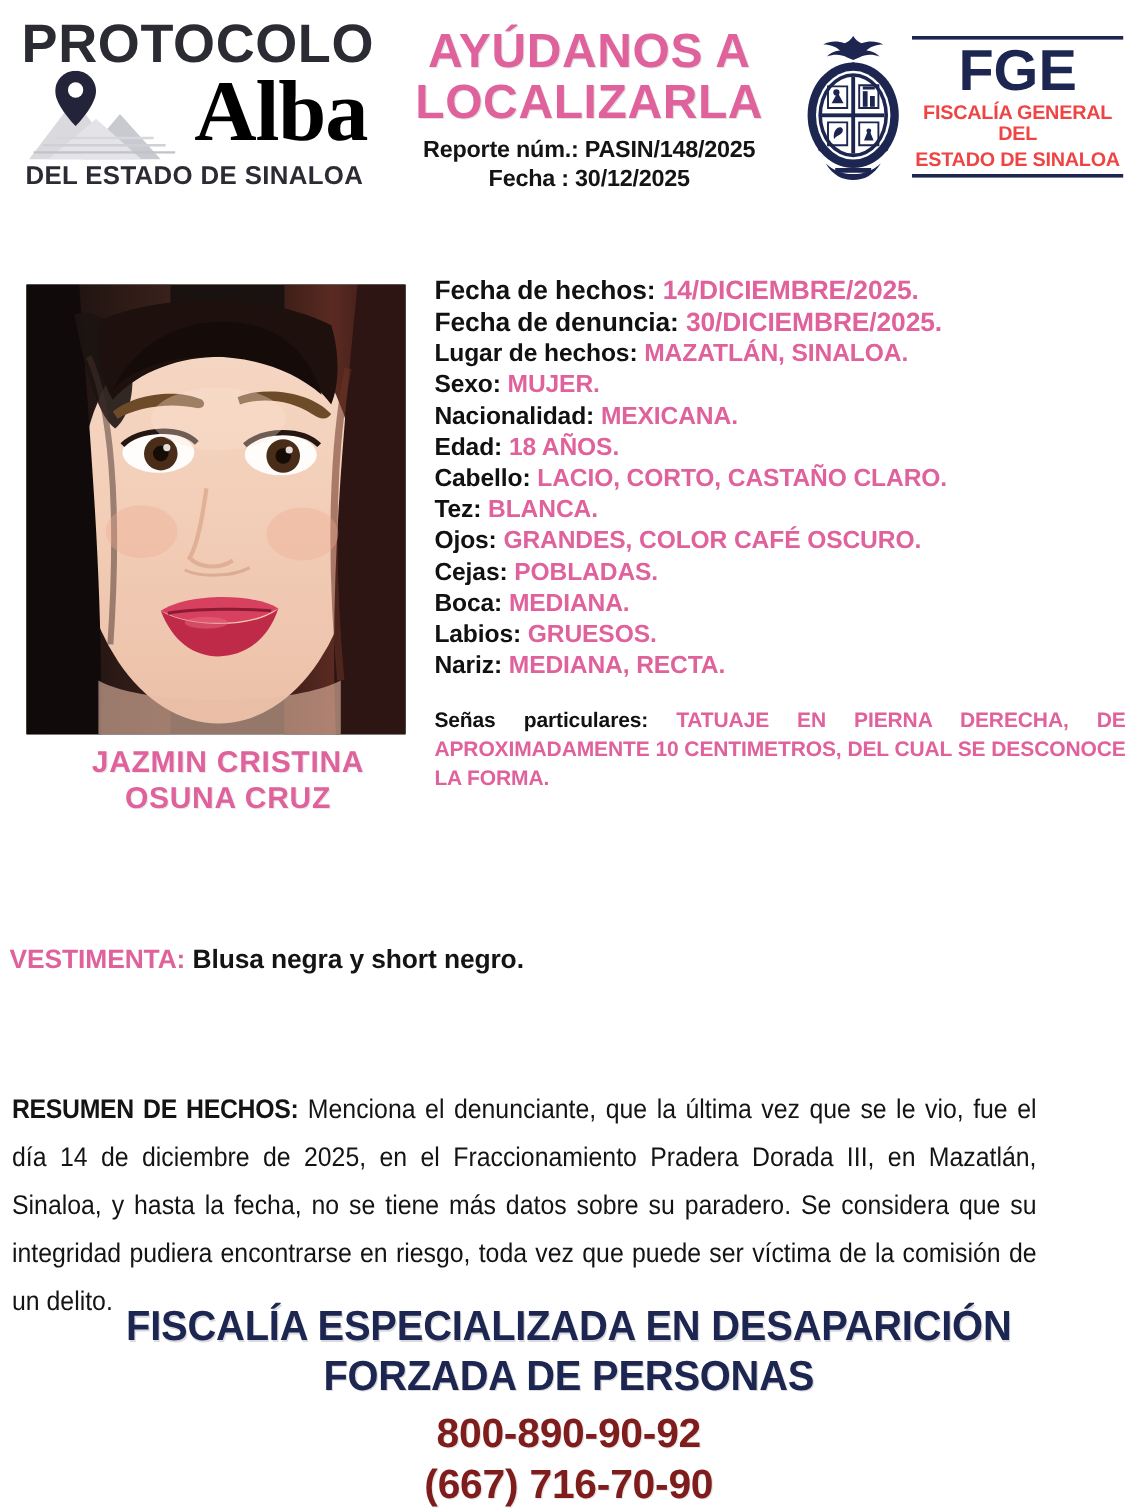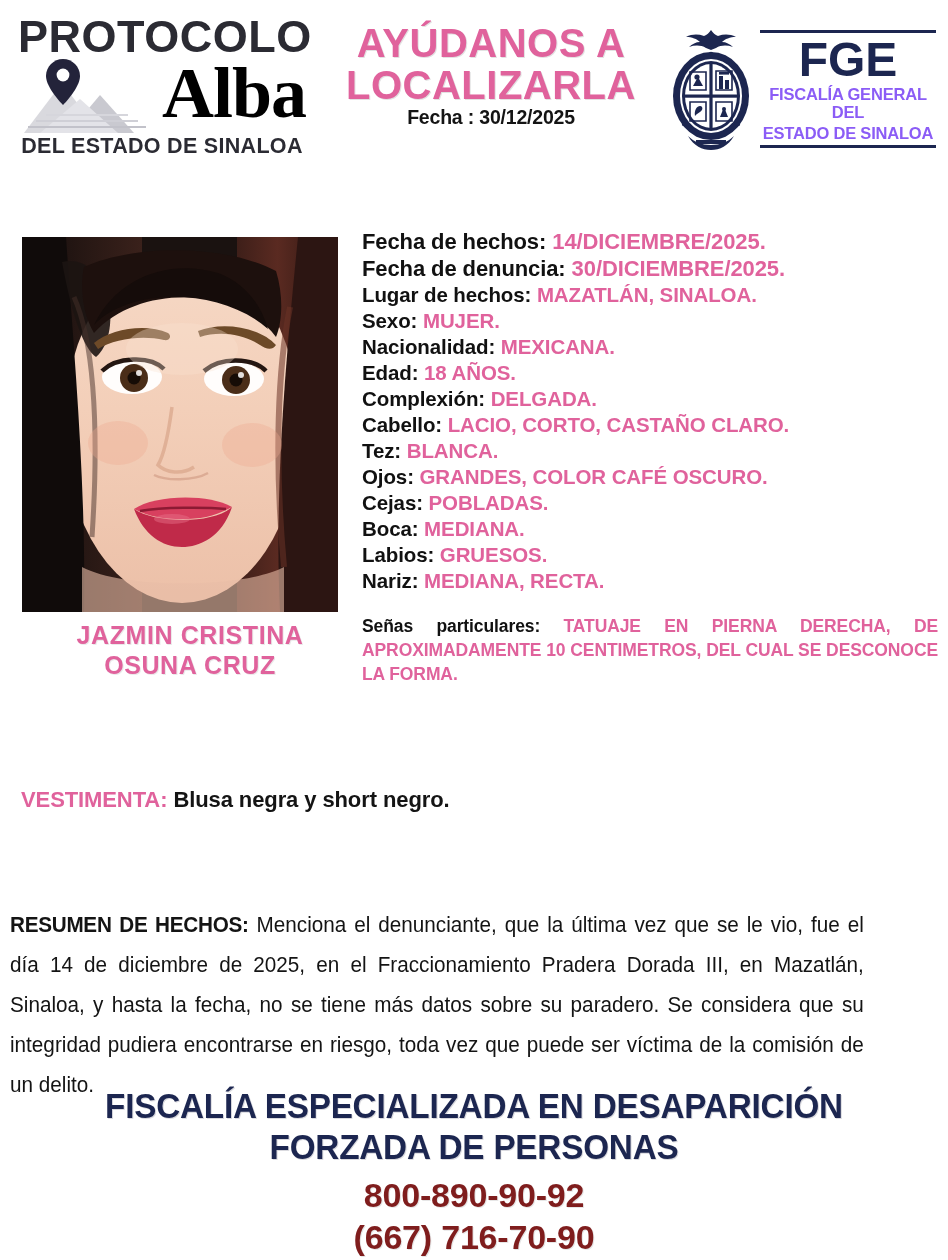--- a/index.html
+++ b/index.html
@@ -140,21 +140,21 @@
     line-height: 1.05;
     color: #1c2650;
     letter-spacing: 0px;
     margin: 2px 0 0 0;
   }
   .fge-full {
     font-family: "Liberation Sans", "DejaVu Sans", sans-serif;
     font-weight: bold;
     font-size: 16.5px;
     line-height: 1.1;
-    color: #8b5cf6;
+    color: #ef4444;
     letter-spacing: -0.2px;
     margin-bottom: 3px;
   }
 
   
   .photo-block {
     position: absolute;
     left: 22px;
     top: 237px;
     width: 336px;
@@ -215,21 +215,21 @@
   
   .vestimenta {
     position: absolute;
     left: 8px;
     top: 787px;
     font-size: 22px;
     font-weight: bold;
     color: #141414;
     letter-spacing: -0.1px;
   }
-  .vestimenta .lbl { color: #e0629c; margin-left: 13px; }
+  .vestimenta .lbl { color: #e0629c; }
 
   
   .resumen {
     position: absolute;
     left: 10px;
     top: 905px;
     width: 928px;
     font-family: "Liberation Sans Narrow", "Liberation Sans", "DejaVu Sans", sans-serif;
     font-size: 22.5px;
     line-height: 40px;
@@ -290,20 +290,21 @@
         <circle cx="17" cy="16" r="6.4" fill="#ffffff"></circle>
       </svg>
       <div class="alba-word">Alba</div>
     </div>
     <div class="sinaloa">DEL ESTADO DE SINALOA</div>
   </div>
 
   <div class="headline">
     <div class="big">AYÚDANOS A</div>
     <div class="big">LOCALIZARLA</div>
+    <div class="report">Reporte núm.: PASIN/148/2025</div>
     <div class="report" style="margin-top:0">Fecha : 30/12/2025</div>
   </div>
 
   <div class="logo-fge">
     <svg class="fge-shield" viewBox="0 0 86 130">
       <g fill="#1c2650">
         <path d="M43,6 C41,9 39,11 36,12 C30,10 24,10 18,13 C24,13 29,15 32,18 C28,18 24,20 21,23 C27,21 33,21 38,24 L43,26 L48,24 C53,21 59,21 65,23 C62,20 58,18 54,18 C57,15 62,13 68,13 C62,10 56,10 50,12 C47,11 45,9 43,6 Z"></path>
         <path d="M41,12 L45,12 L45,22 L41,22 Z"></path>
         <ellipse cx="43" cy="72" rx="38" ry="44" fill="#1c2650"></ellipse>
         <ellipse cx="43" cy="72" rx="31" ry="37" fill="#ffffff"></ellipse>
@@ -409,21 +410,20 @@
 </div>
 
 <div class="details">
   <div id="detail-rows">
       <div class="detail-row big-row"><span>Fecha de hechos:</span> <span class="val">14/DICIEMBRE/2025.</span></div>
       <div class="detail-row big-row"><span>Fecha de denuncia:</span> <span class="val">30/DICIEMBRE/2025.</span></div>
       <div class="detail-row"><span>Lugar de hechos:</span> <span class="val">MAZATLÁN, SINALOA.</span></div>
       <div class="detail-row"><span>Sexo:</span> <span class="val">MUJER.</span></div>
       <div class="detail-row"><span>Nacionalidad:</span> <span class="val">MEXICANA.</span></div>
       <div class="detail-row"><span>Edad:</span> <span class="val">18 AÑOS.</span></div>
-      <div class="detail-row"><span>Complexión:</span> <span class="val">DELGADA.</span></div>
       <div class="detail-row"><span>Cabello:</span> <span class="val">LACIO, CORTO, CASTAÑO CLARO.</span></div>
       <div class="detail-row"><span>Tez:</span> <span class="val">BLANCA.</span></div>
       <div class="detail-row"><span>Ojos:</span> <span class="val">GRANDES, COLOR CAFÉ OSCURO.</span></div>
       <div class="detail-row"><span>Cejas:</span> <span class="val">POBLADAS.</span></div>
       <div class="detail-row"><span>Boca:</span> <span class="val">MEDIANA.</span></div>
       <div class="detail-row"><span>Labios:</span> <span class="val">GRUESOS.</span></div>
       <div class="detail-row"><span>Nariz:</span> <span class="val">MEDIANA, RECTA.</span></div>
     </div>
   <div class="senas">
     <span class="lbl">Señas particulares:</span>

